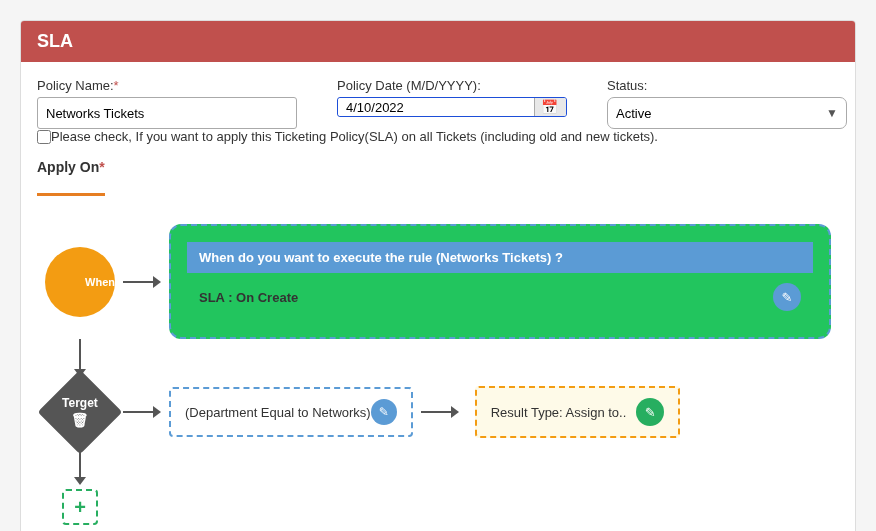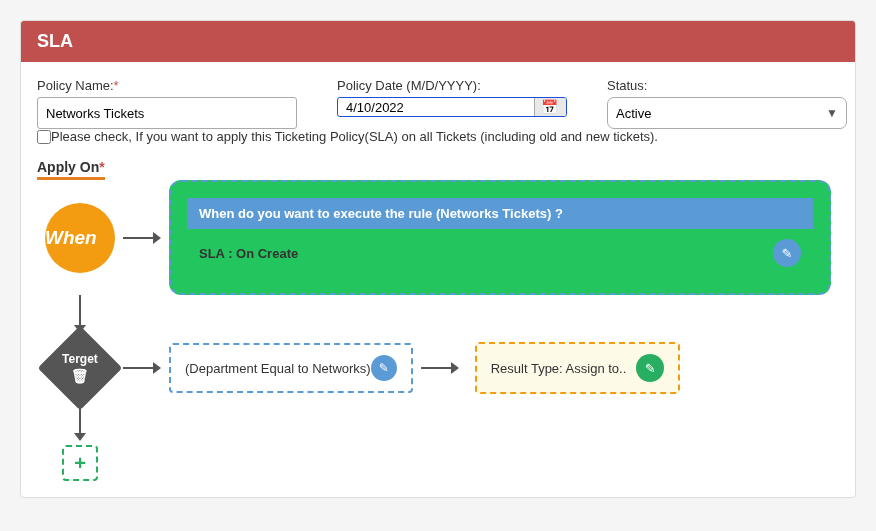--- a/index.html
+++ b/index.html
@@ -133,22 +133,22 @@
       width: 14px;
       height: 14px;
     }
 
     .apply-on-label {
       font-size: 14px;
       font-weight: bold;
       color: #333;
       border-bottom: 3px solid #e67e22;
       display: inline-block;
-      padding-bottom: 2px;
-      margin-bottom: 0;
+      padding-bottom: 18px;
+      margin-bottom: 28px;
     }
 
     .apply-on-label .required {
       color: #c0504d;
     }
 
     .flow-area {
       padding: 0 8px;
       position: relative;
       min-height: 280px;
@@ -162,26 +162,25 @@
       position: relative;
     }
 
     .when-circle {
       width: 70px;
       height: 70px;
       border-radius: 50%;
       background: #f39c12;
       display: flex;
       align-items: center;
-      justify-content: flex-start;
-      color: #fff;
-      font-weight: bold;
-      font-size: 19px;
+      justify-content: flex-end;
+      color: #fff;
+      font-weight: bold;
+      font-size: 11px;
       flex-shrink: 0;
-      font-style: italic;
     }
 
     .arrow-line {
       display: flex;
       align-items: center;
       margin: 0 8px;
     }
 
     .arrow-line .line {
       height: 2px;

